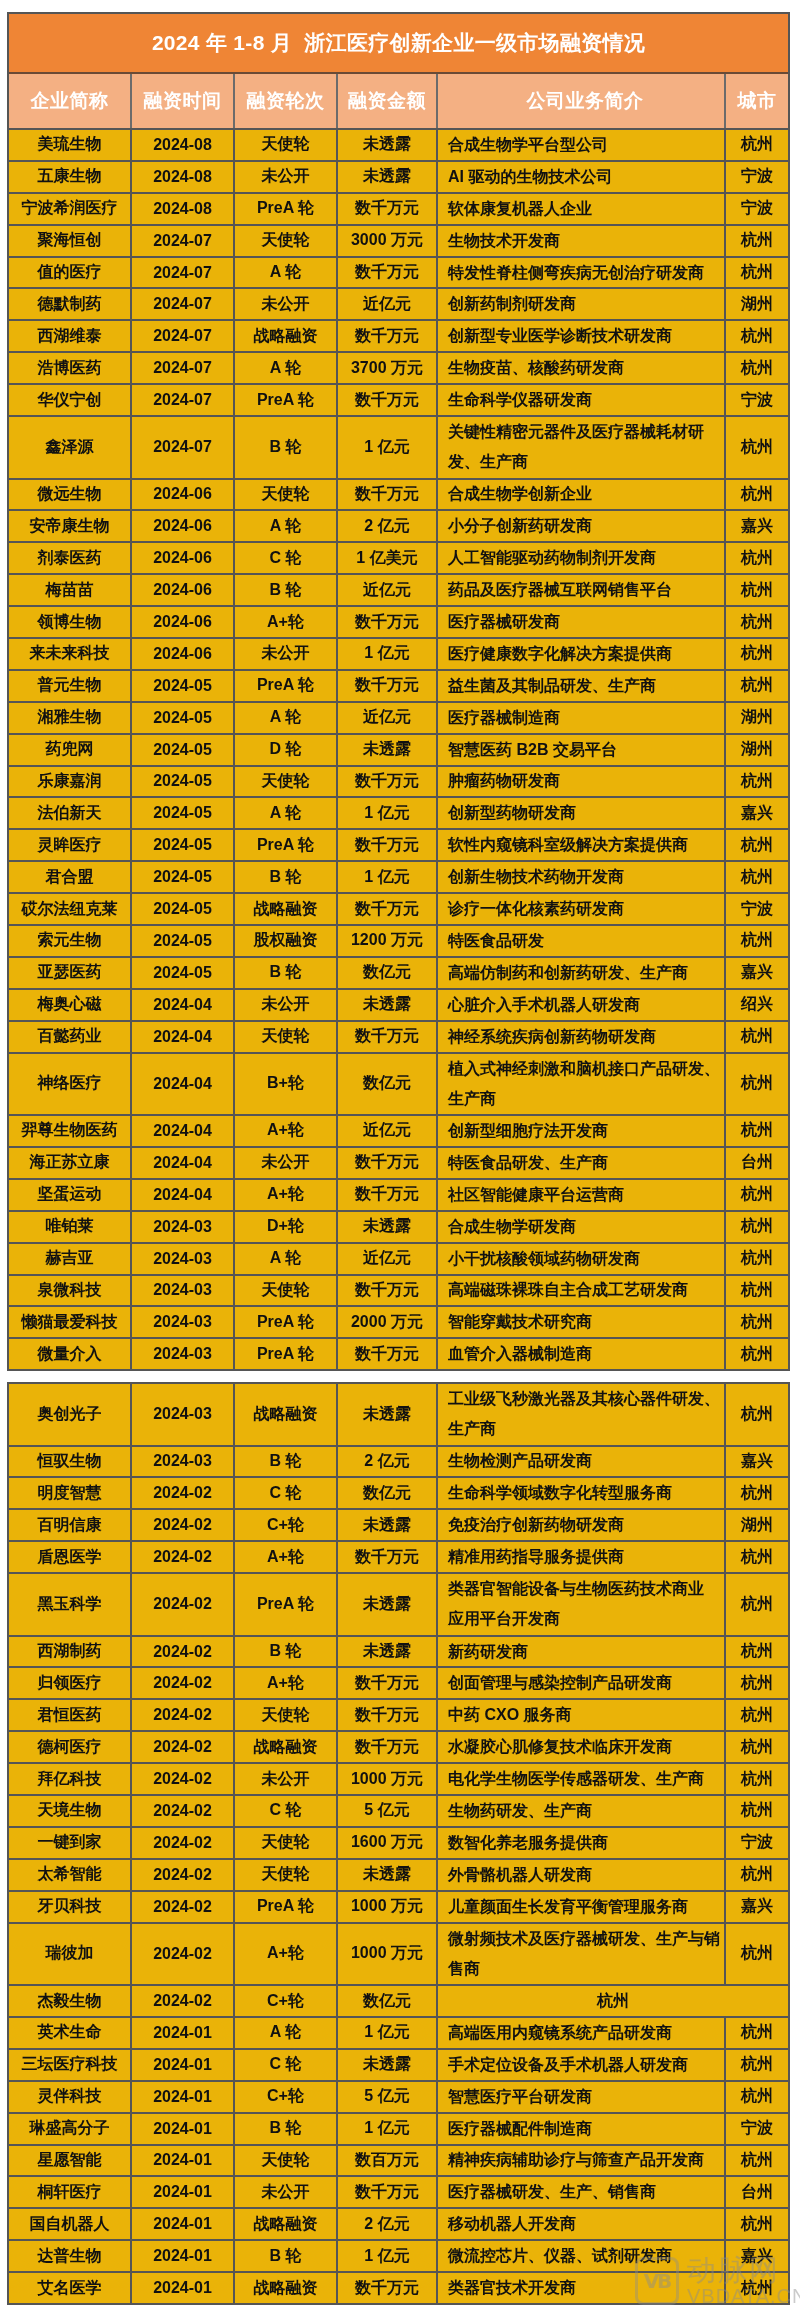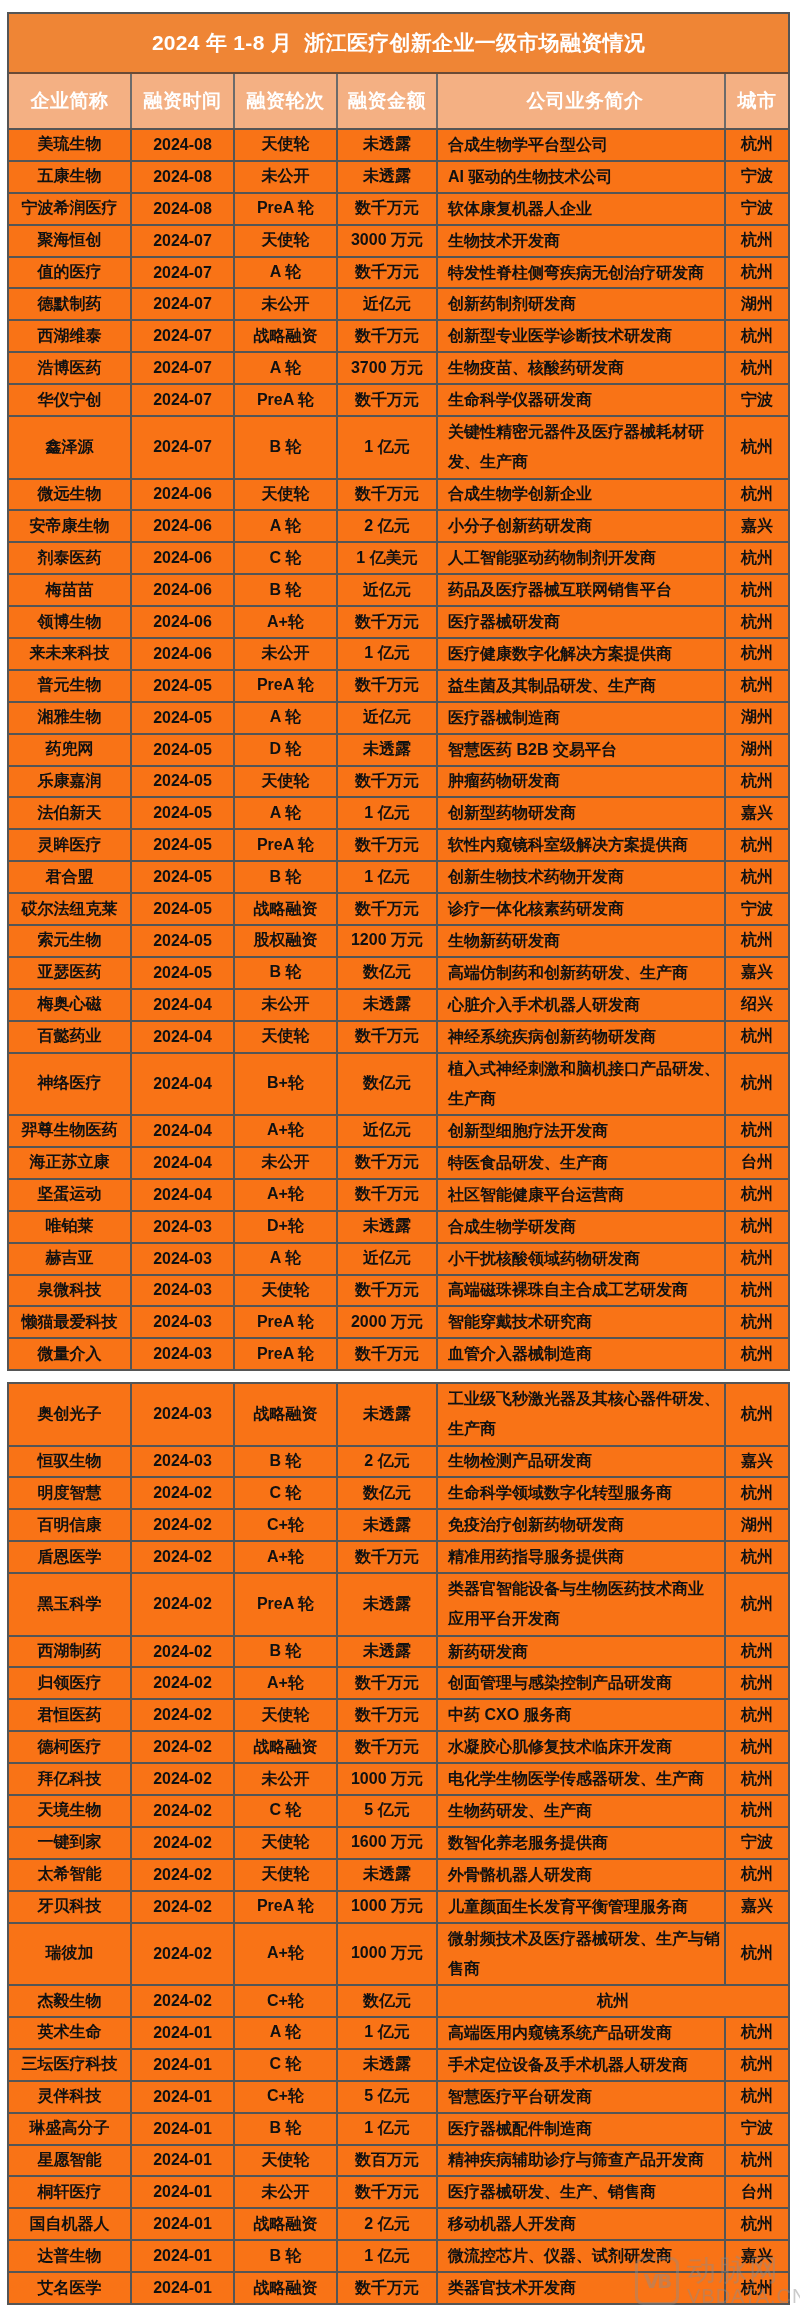--- a/index.html
+++ b/index.html
@@ -5,21 +5,21 @@
   html, body { margin: 0; padding: 0; }
   body {
     width: 800px; height: 2315px; position: relative; overflow: hidden;
     background: #ffffff;
     font-family: "Liberation Sans", "DejaVu Sans", sans-serif;
   }
   .tbl {
     position: absolute; left: 7px; width: 783px;
     box-sizing: border-box;
     border-top: 2px solid #555555; border-left: 2px solid #555555; border-right: 2px solid #555555;
-    background: #f97316;
+    background: #eab308;
   }
   #tableA { top: 12px; }
   #tableB { top: 1382px; }
   .title {
     height: 60px; box-sizing: border-box;
     background: #EF8535; border-bottom: 2px solid #6a4a35;
     display: flex; align-items: center; justify-content: center;
     color: #ffffff; font-weight: bold; font-size: 21px; white-space: pre; letter-spacing: 0.3px;
   }
   .row {
@@ -266,21 +266,21 @@
       <div class="c c3">战略融资</div>
       <div class="c c4">数千万元</div>
       <div class="c c5">诊疗一体化核素药研发商</div>
       <div class="c c6">宁波</div>
     </div>
   <div class="row">
       <div class="c c1">索元生物</div>
       <div class="c c2">2024-05</div>
       <div class="c c3">股权融资</div>
       <div class="c c4">1200 万元</div>
-      <div class="c c5">生物新药研发商</div>
+      <div class="c c5">特医食品研发</div>
       <div class="c c6">杭州</div>
     </div>
   <div class="row">
       <div class="c c1">亚瑟医药</div>
       <div class="c c2">2024-05</div>
       <div class="c c3">B 轮</div>
       <div class="c c4">数亿元</div>
       <div class="c c5">高端仿制药和创新药研发、生产商</div>
       <div class="c c6">嘉兴</div>
     </div>

